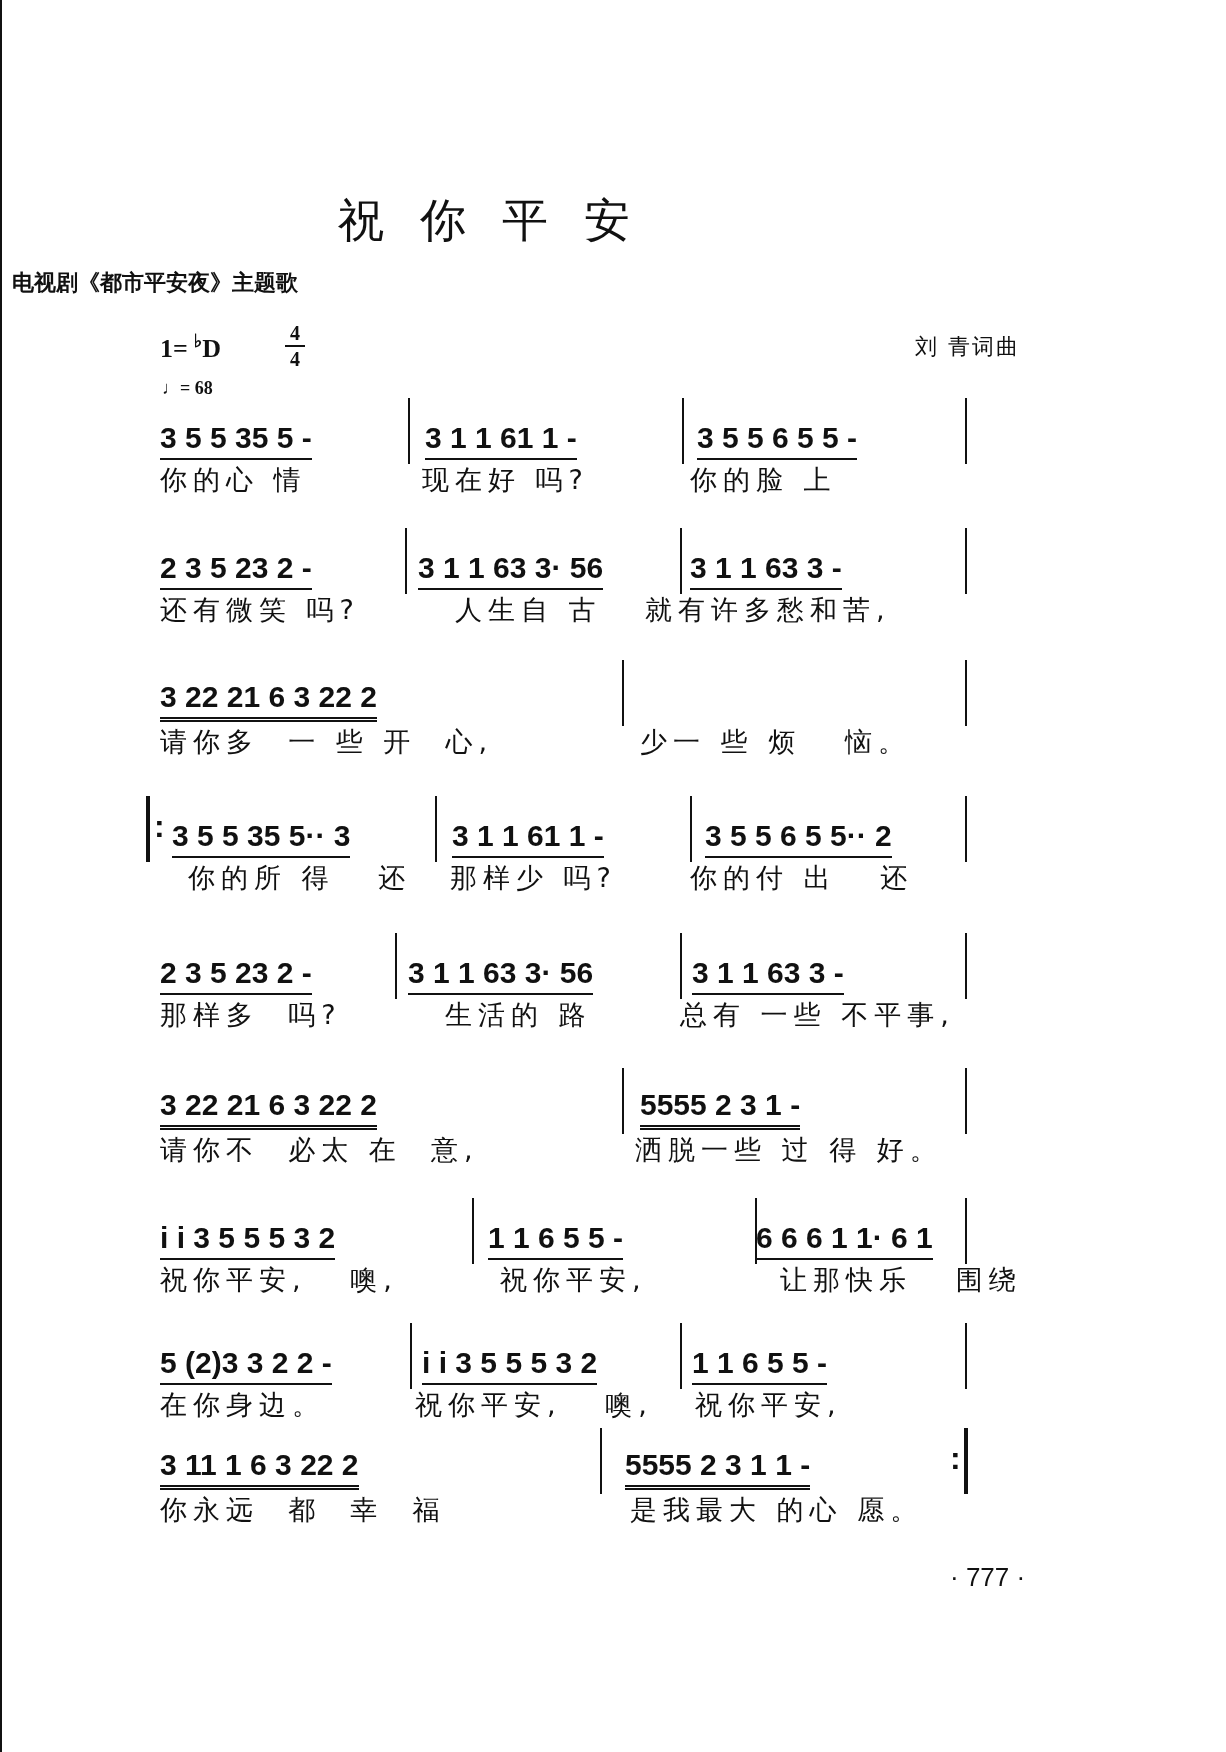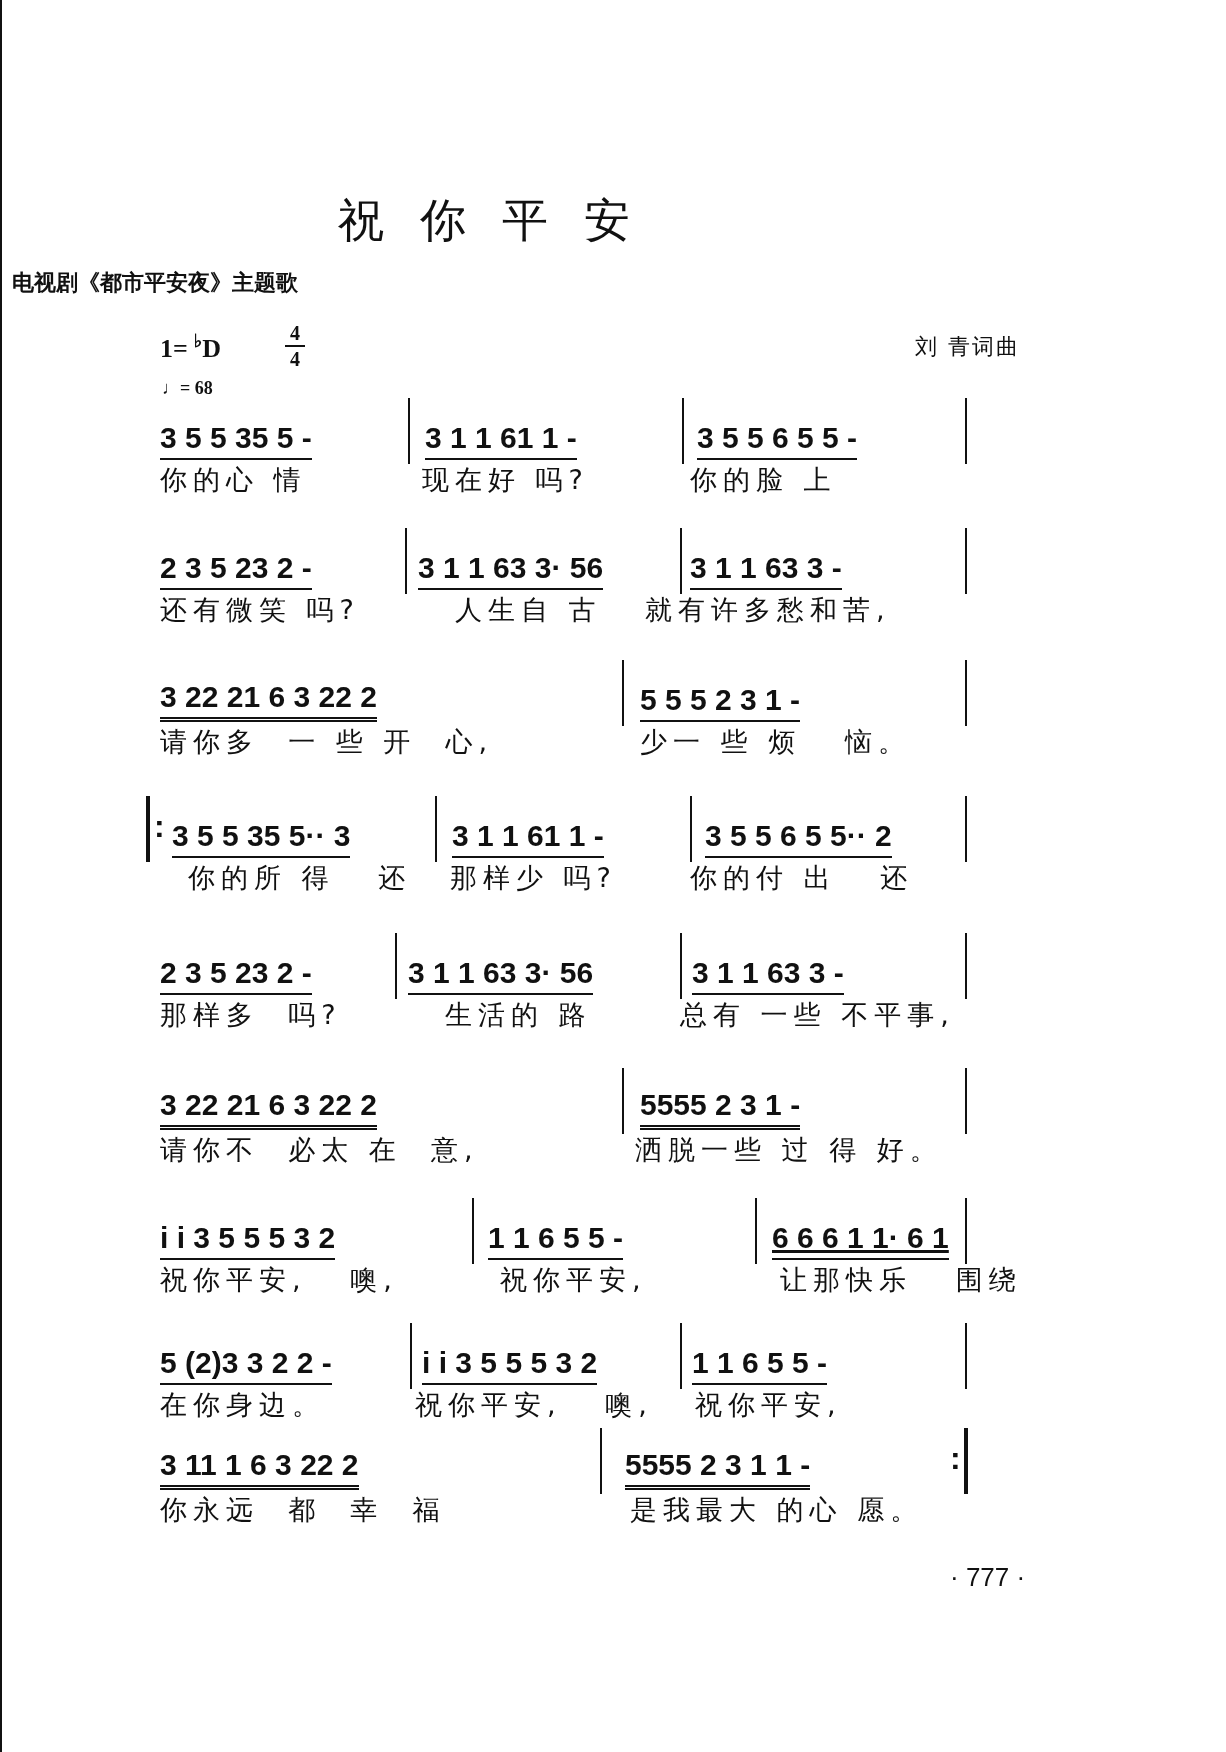--- a/index.html
+++ b/index.html
@@ -90,23 +90,20 @@
     <span class="lyric-seg" style="left:485px;">就有许多愁和苦,</span>
   </div>
 </div>
 
 <div class="system" style="top:672px;">
   <div class="notes">
     <div class="measure" style="left:0;">
       <span class="note u2">3 22 21 6 3 22 2</span>
     </div>
     <div class="barline" style="left:462px;"></div>
-    <div class="measure" style="left:480px;">
-      <span class="note u1">5 5 5 2 3 1 -</span>
-    </div>
     <div class="barline" style="left:805px;"></div>
   </div>
   <div class="lyrics">
     <span class="lyric-seg" style="left:0;">请你多  一 些 开  心,</span>
     <span class="lyric-seg" style="left:480px;">少一 些 烦   恼。</span>
   </div>
 </div>
 
 <div class="system" style="top:808px;">
   <div class="notes">
@@ -173,21 +170,21 @@
 <div class="system" style="top:1210px;">
   <div class="notes">
     <div class="measure" style="left:0;">
       <span class="note u1">i i 3 5 5 5 3 2</span>
     </div>
     <div class="barline" style="left:312px;"></div>
     <div class="measure" style="left:328px;">
       <span class="note u1">1 1 6 5 5 -</span>
     </div>
     <div class="barline" style="left:595px;"></div>
-    <div class="measure" style="left:612px;text-decoration:underline;">
+    <div class="measure" style="left:596px;">
       <span class="note u1">6 6 6 1 1· 6 1</span>
     </div>
     <div class="barline" style="left:805px;"></div>
   </div>
   <div class="lyrics">
     <span class="lyric-seg" style="left:0;">祝你平安,   噢,</span>
     <span class="lyric-seg" style="left:340px;">祝你平安,</span>
     <span class="lyric-seg" style="left:620px;">让那快乐   围绕</span>
   </div>
 </div>

